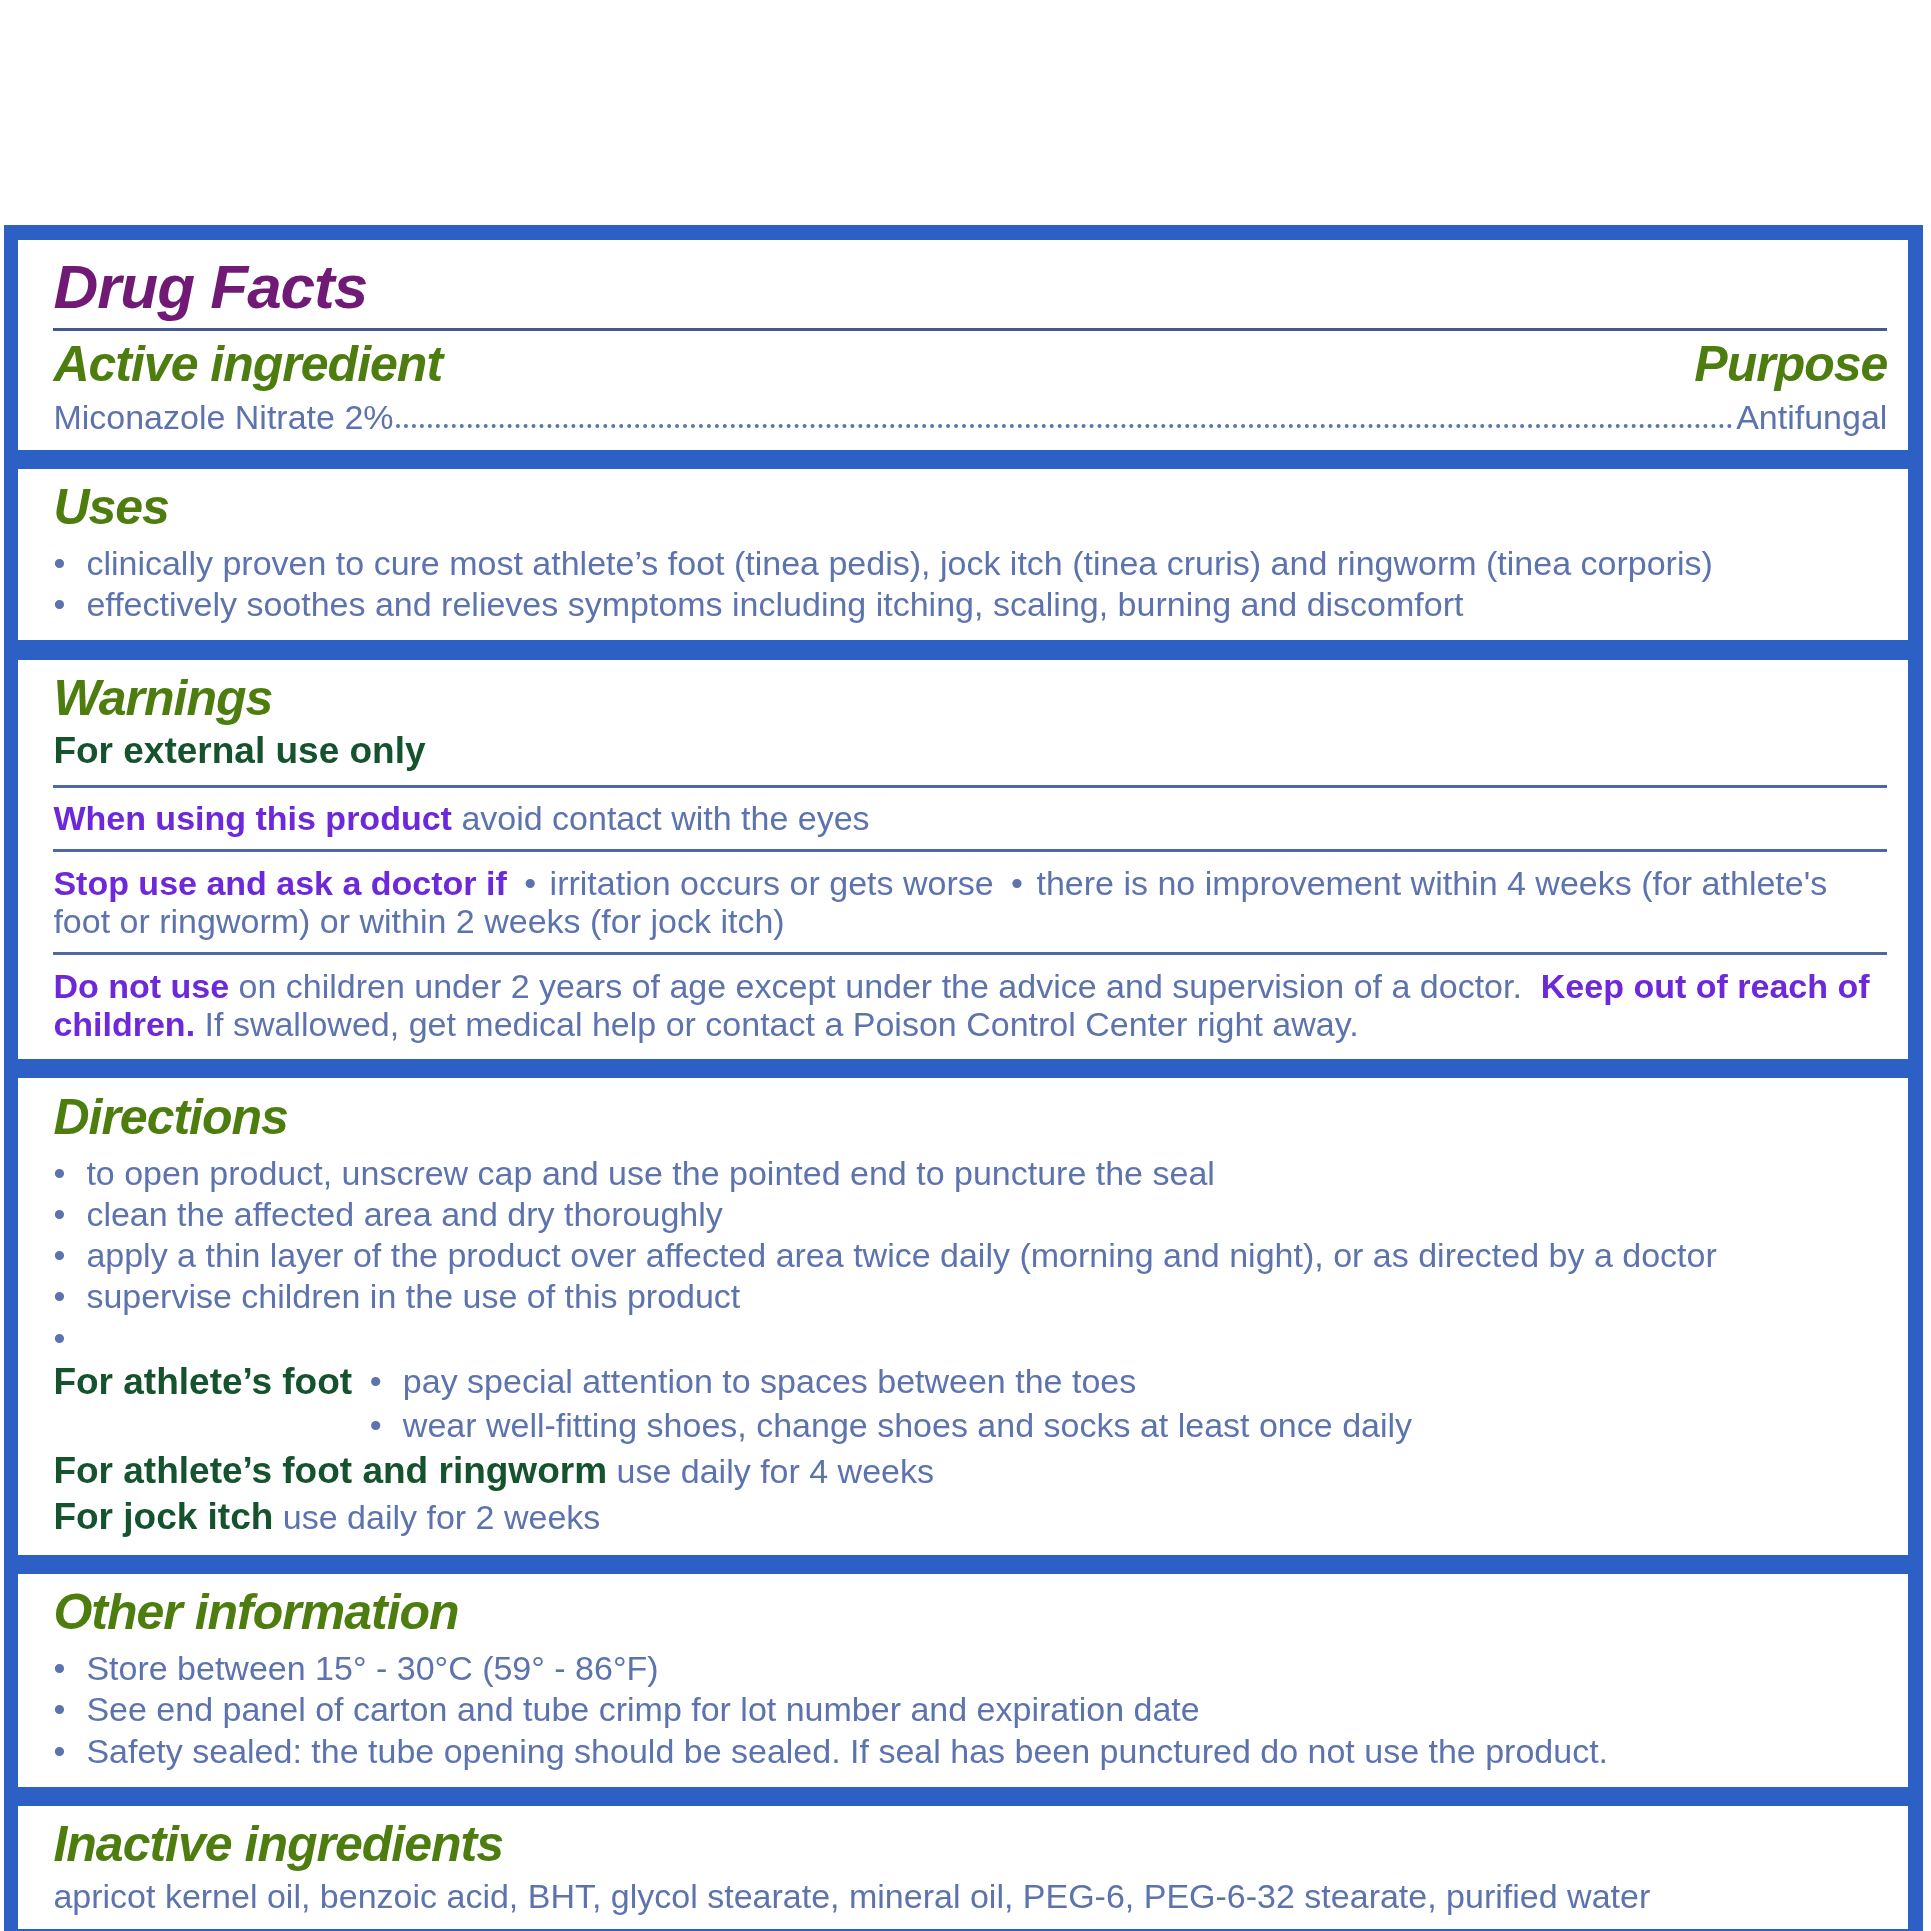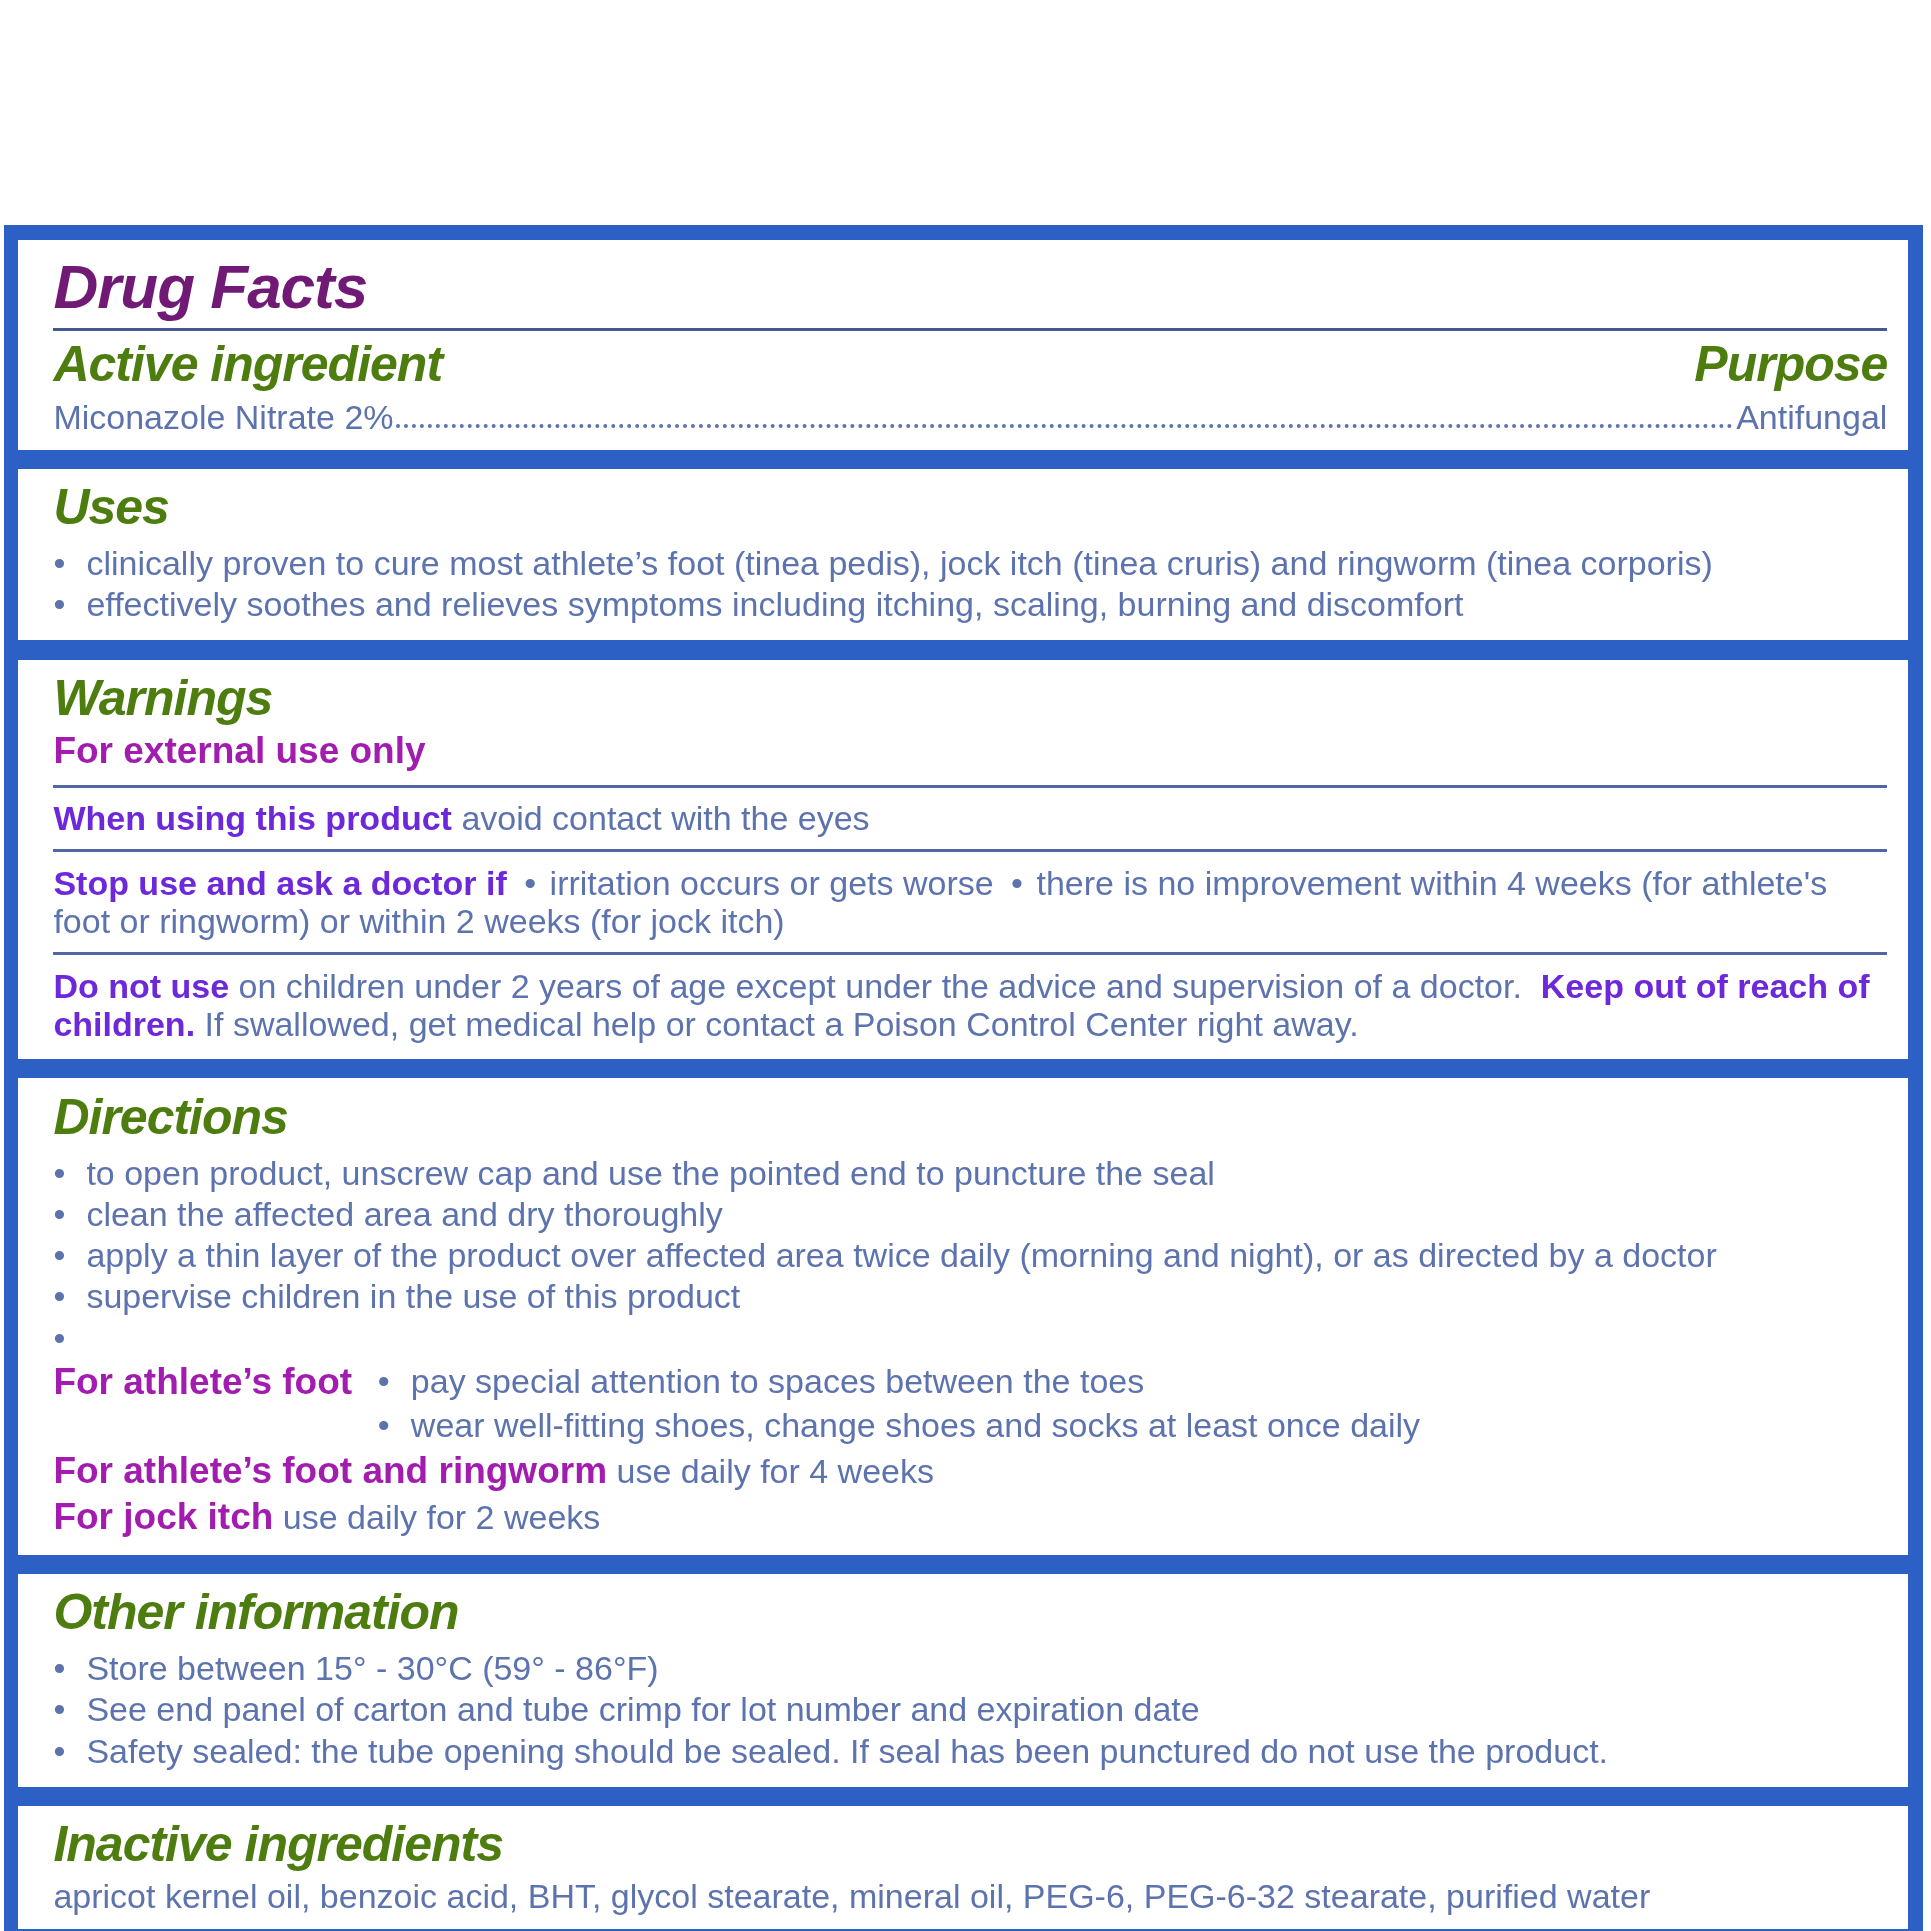--- a/index.html
+++ b/index.html
@@ -71,36 +71,36 @@
     font-size:34px;
     line-height:1.13;
   }
   .lead{
     font-weight:700;
     color:#6d28d9;
   }
   .lead-big{
     font-size:37px;
     font-weight:700;
-    color:#a21caf;
+    color:#14532d;
     line-height:1.2;
     margin:1.9px 0;
   }
   p.wline{margin:7.7px 0;}
   .rule{
     height:2.9px;background:#4f68a5;margin:11.6px 0;
   }
   .idot{
     color:#5d73ae;
     padding:0 13.5px 0 17.4px;
   }
   .af-grid{
     display:grid;
     grid-template-columns:auto 1fr;
-    column-gap:16px;
+    column-gap:8px;
   }
   .af-grid .lead-big{margin:0;}
   .af-item{display:flex;margin:1.9px 0;}
   .tight{margin:1.9px 0;}
 </style>
 </head>
 <body>
 
 <div class="page">
   <div class="label">

